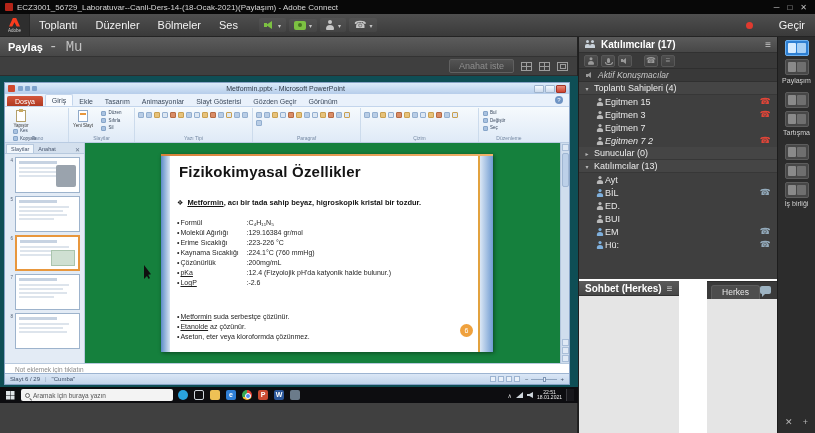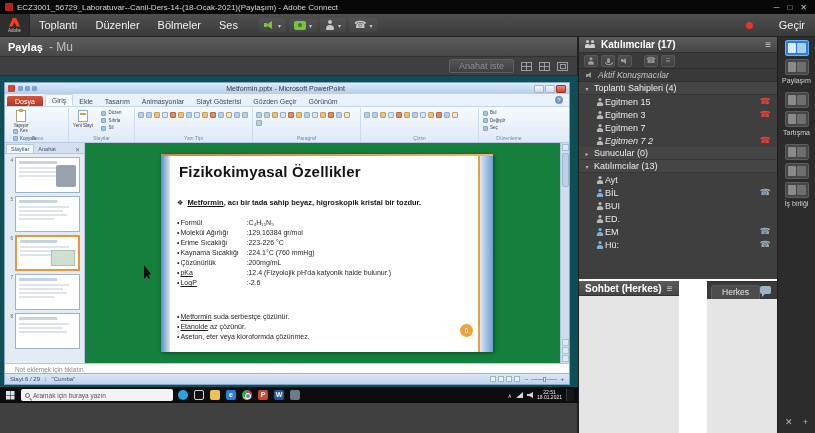--- a/index.html
+++ b/index.html
@@ -35,21 +35,21 @@
   .rec-dot{width:7px;height:7px;border-radius:50%;background:#e03a2f;margin-left:auto;margin-right:26px;flex:none;}
   .help-label{font-size:11px;color:#f2f2f2;margin-right:10px;}
 
   
   .main{position:absolute;top:37px;left:0;right:0;bottom:0;}
 
   
   .share-pod{position:absolute;left:0;top:0;width:578px;height:396px;background:#464646;border-right:1px solid #222;}
   .pod-header{height:20px;background:linear-gradient(#5c5c5c,#474747);border-bottom:1px solid #333;display:flex;align-items:center;gap:6px;padding:0 8px;}
   .pod-title{font-size:11px;font-weight:bold;color:#fff;}
-  .pod-sub{font-size:12px;color:#c2c2c2;}
+  .pod-sub{font-size:14px;color:#c2c2c2;font-family:Liberation Mono, monospace;}
   .pod-menu{margin-left:auto;color:#c9c9c9;font-size:10px;}
   .share-toolbar{height:19px;background:#3f3f3f;border-bottom:1px solid #2d2d2d;display:flex;align-items:center;justify-content:flex-end;gap:7px;padding:0 9px;}
   .ctrl-btn{font-size:9px;color:#8f8f8f;background:linear-gradient(#535353,#404040);border:1px solid #606060;border-radius:2px;padding:1px 9px;font-family:inherit;}
   .tool-grid{width:11px;height:9px;border:1px solid #9d9d9d;background-image:linear-gradient(#9d9d9d,#9d9d9d),linear-gradient(#9d9d9d,#9d9d9d);background-size:1px 100%,100% 1px;background-position:50% 0,0 50%;background-repeat:no-repeat;}
   .tool-fs{width:11px;height:9px;border:1px solid #9d9d9d;position:relative;}
   .tool-fs::after{content:"";position:absolute;right:1px;top:1px;width:4px;height:3px;border:1px solid #9d9d9d;}
   .share-content{position:absolute;top:39px;left:0;right:0;bottom:0;background:#404040;}
   .desktop{position:absolute;top:0;left:0;width:578px;height:327px;background:#0e4e55;}
 
   
@@ -641,25 +641,25 @@
           <i class="i-person"></i>
           <span class="aname">Ayt</span>
         </div>
         <div class="arow">
           <i class="i-person blu"></i>
           <span class="aname">BİL</span>
           <span class="aphone blu">☎</span>
         </div>
         <div class="arow">
           <i class="i-person"></i>
+          <span class="aname">ED.</span>
+        </div>
+        <div class="arow">
+          <i class="i-person"></i>
           <span class="aname">BUI</span>
-        </div>
-        <div class="arow">
-          <i class="i-person"></i>
-          <span class="aname">ED.</span>
         </div>
         <div class="arow">
           <i class="i-person blu"></i>
           <span class="aname">EM</span>
           <span class="aphone blu">☎</span>
         </div>
         <div class="arow">
           <i class="i-person blu"></i>
           <span class="aname">Hü:</span>
           <span class="aphone blu">☎</span>

